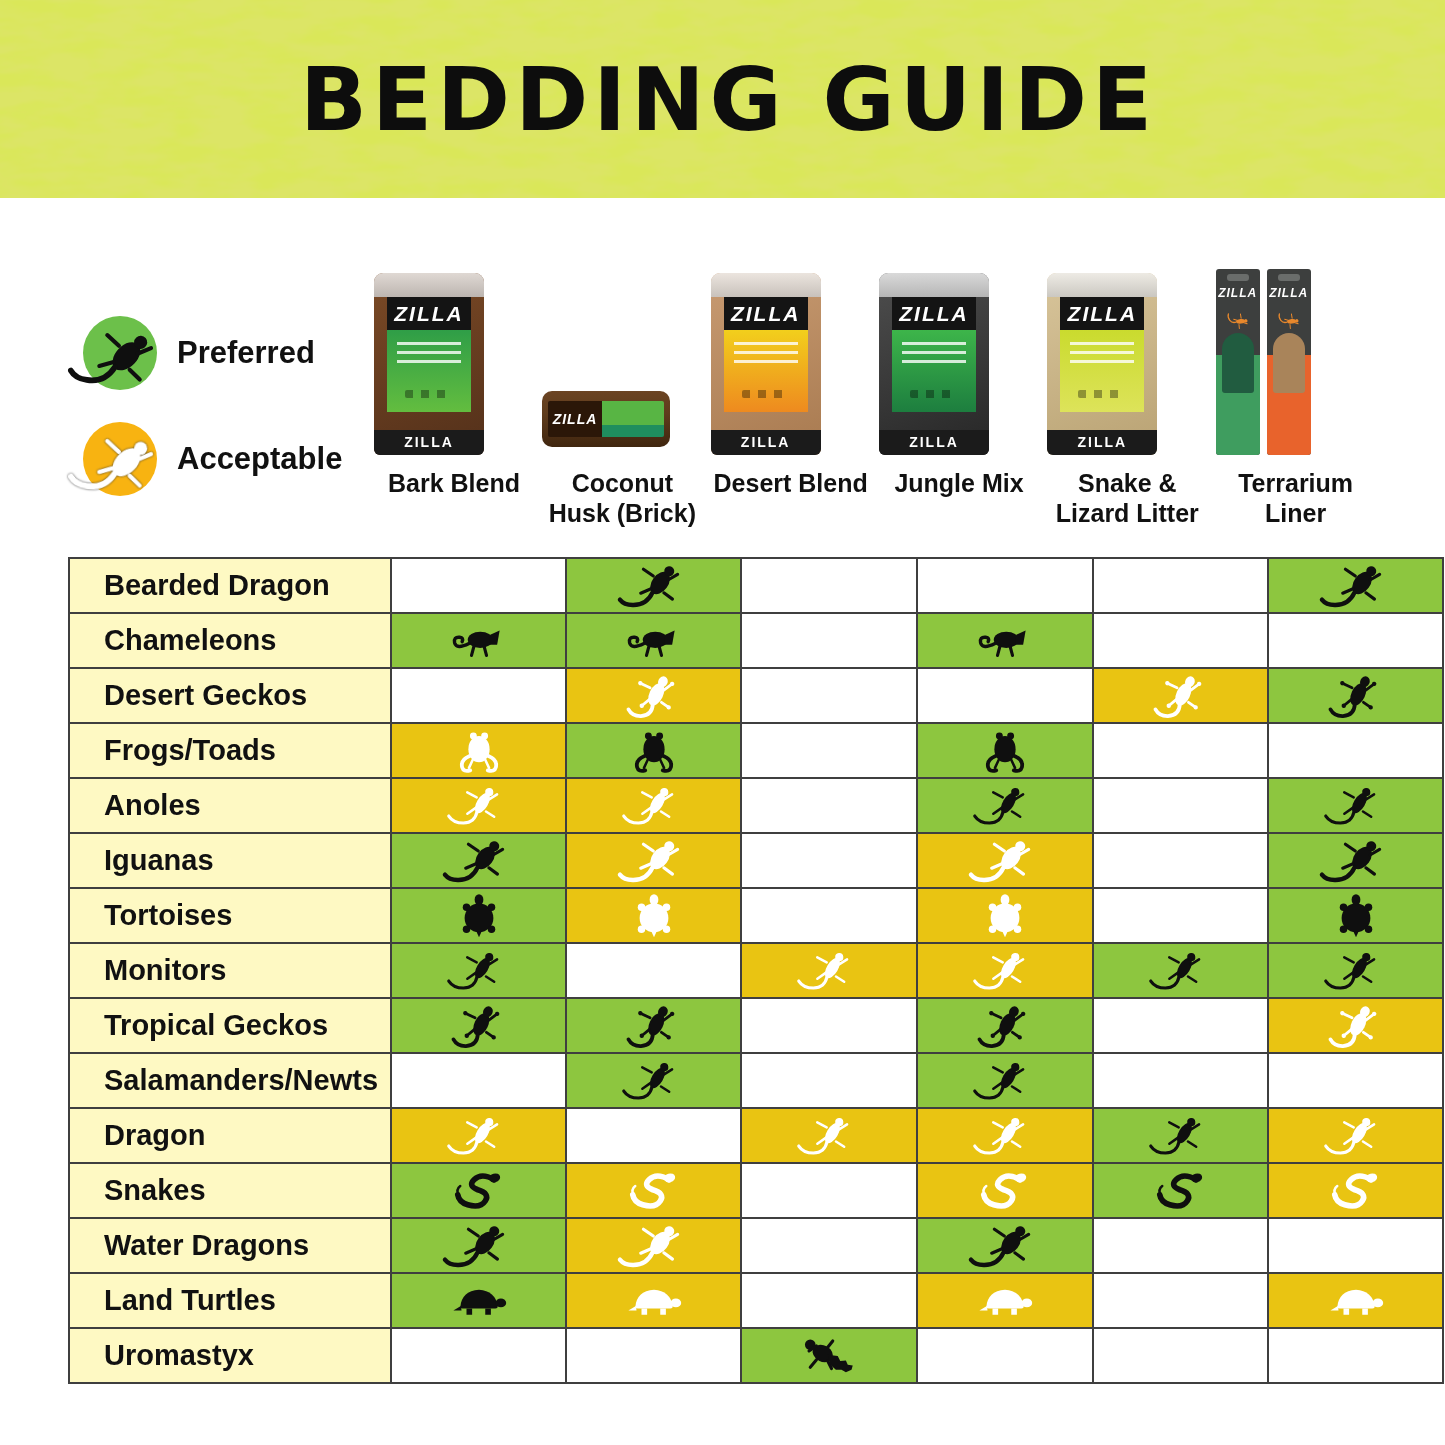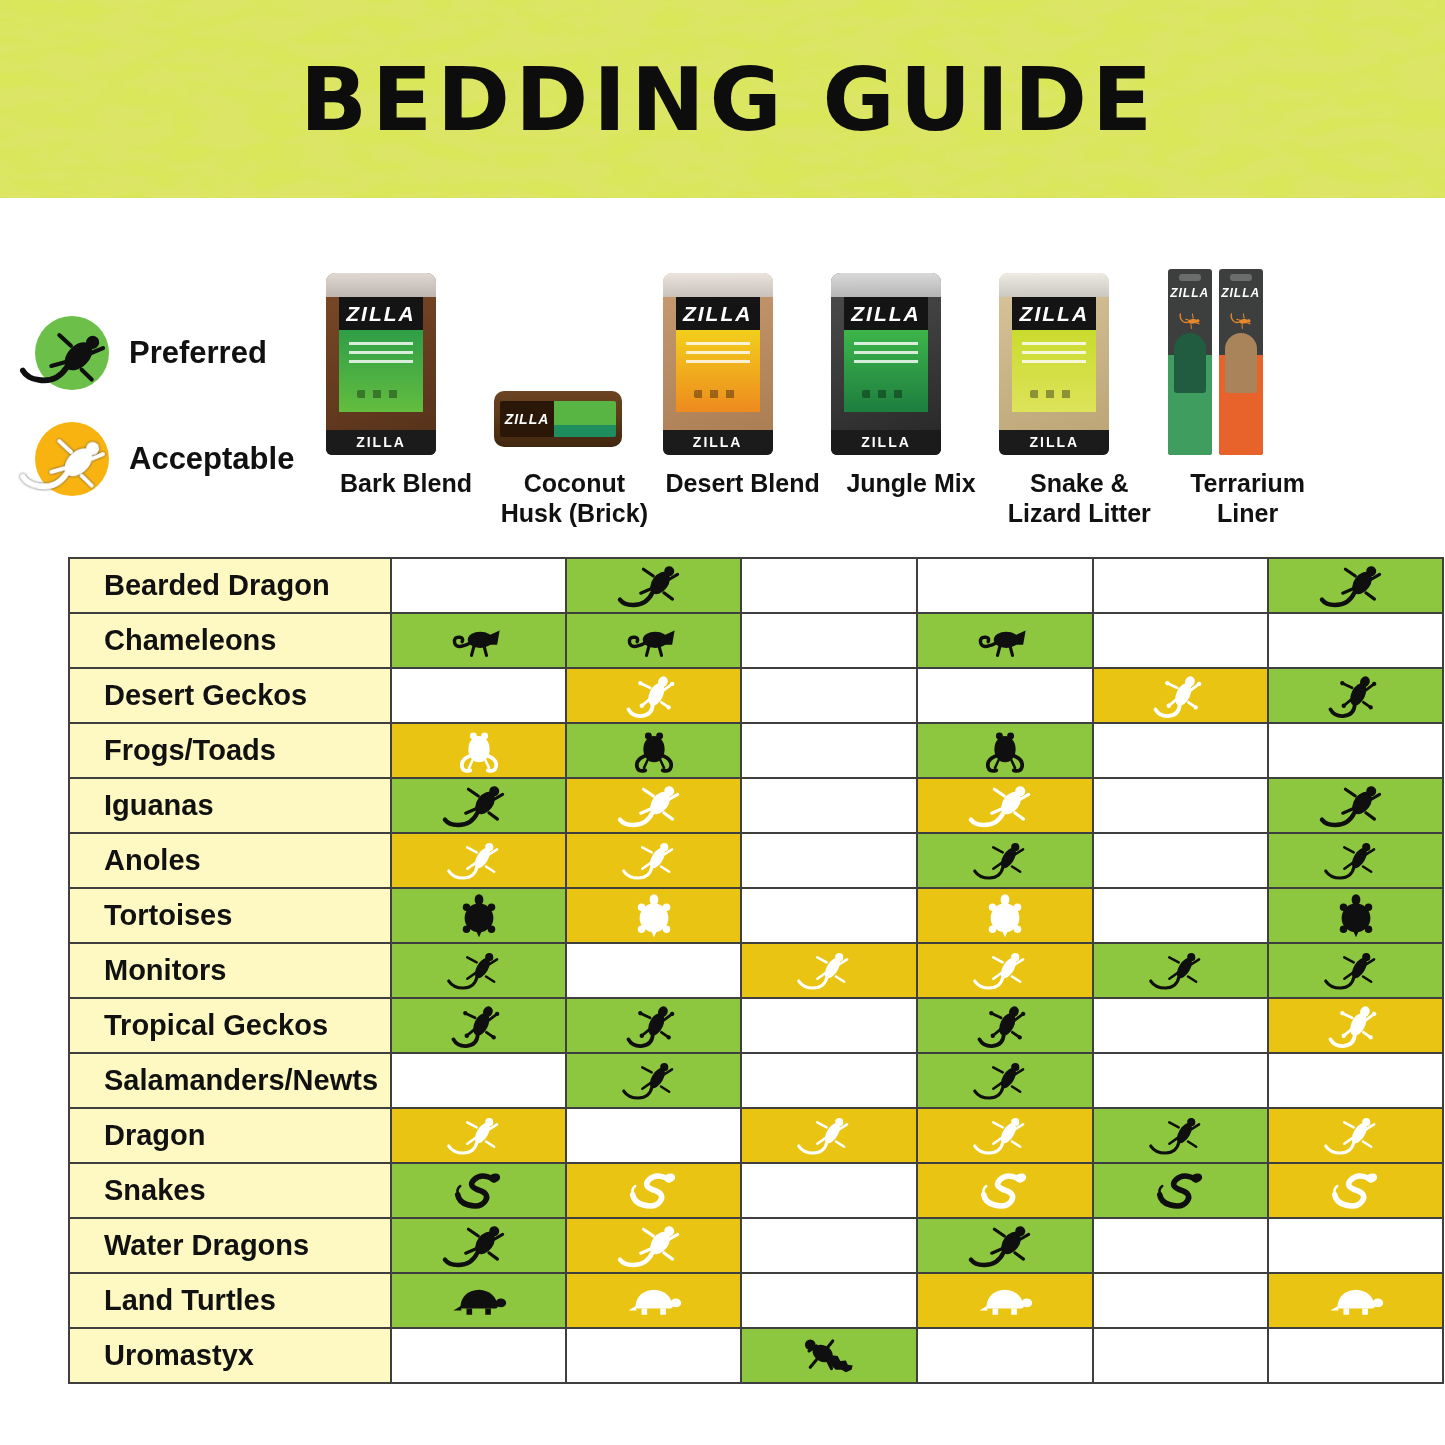--- a/index.html
+++ b/index.html
@@ -10,21 +10,21 @@
   
   .banner{position:relative;height:198px;overflow:hidden;padding-left:12px;}
   .banner-tex{position:absolute;left:0;top:0;width:1445px;height:198px;display:block;}
   .banner h1{
     position:relative;margin:0;height:198px;display:flex;align-items:center;justify-content:center;
     font-size:88px;font-weight:bold;letter-spacing:5px;color:#0d0d0d;
     font-family:"DejaVu Sans","Liberation Sans",sans-serif;
   }
   
   .top{display:flex;height:359px;}
-  .legend{width:330px;box-sizing:border-box;padding:118px 0 0 35px;}
+  .legend{width:330px;box-sizing:border-box;padding:118px 0 0 35px;margin-left:48px;}
   .legend-item{display:flex;align-items:center;gap:20px;margin-bottom:32px;}
   .legend-dot{width:74px;height:74px;border-radius:50%;position:relative;flex:0 0 auto;}
   .legend-dot.green{background:var(--legend-preferred,#6cc04a);}
   .legend-dot.yellow{background:var(--legend-acceptable,#f8b311);}
   .legend-liz{position:absolute;left:-28px;top:10px;width:126px;height:66px;transform:rotate(4deg);}
   .legend-liz.black{color:#0f0f0f;}
   .legend-liz.white{color:#ffffff;filter:drop-shadow(0 0 1px rgba(40,40,40,.9));}
   .legend-label{font-size:31px;font-weight:bold;white-space:nowrap;}
   
   .products{flex:0 0 1010px;display:flex;box-sizing:border-box;padding-bottom:26px;align-items:flex-end;margin-left:-4px;}
@@ -325,51 +325,51 @@
             <use href="#sym-frog"></use>
           </svg></td>
         <td class="cell none"></td>
         <td class="cell preferred"><svg class="cell-icon sym-frog icon-black" viewBox="0 0 120 80">
             <use href="#sym-frog"></use>
           </svg></td>
         <td class="cell none"></td>
         <td class="cell none"></td>
       </tr>
       <tr>
+      <th>Anoles</th>
+        <td class="cell acceptable"><svg class="cell-icon sym-slender icon-white" viewBox="0 0 120 80">
+            <use href="#sym-slender"></use>
+          </svg></td>
+        <td class="cell acceptable"><svg class="cell-icon sym-slender icon-white" viewBox="0 0 120 80">
+            <use href="#sym-slender"></use>
+          </svg></td>
+        <td class="cell none"></td>
+        <td class="cell preferred"><svg class="cell-icon sym-slender icon-black" viewBox="0 0 120 80">
+            <use href="#sym-slender"></use>
+          </svg></td>
+        <td class="cell none"></td>
+        <td class="cell preferred"><svg class="cell-icon sym-slender icon-black" viewBox="0 0 120 80">
+            <use href="#sym-slender"></use>
+          </svg></td>
+      </tr>
+      <tr>
       <th>Iguanas</th>
         <td class="cell preferred"><svg class="cell-icon sym-lizard icon-black" viewBox="0 0 120 80">
             <use href="#sym-lizard"></use>
           </svg></td>
         <td class="cell acceptable"><svg class="cell-icon sym-lizard icon-white" viewBox="0 0 120 80">
             <use href="#sym-lizard"></use>
           </svg></td>
         <td class="cell none"></td>
         <td class="cell acceptable"><svg class="cell-icon sym-lizard icon-white" viewBox="0 0 120 80">
             <use href="#sym-lizard"></use>
           </svg></td>
         <td class="cell none"></td>
         <td class="cell preferred"><svg class="cell-icon sym-lizard icon-black" viewBox="0 0 120 80">
             <use href="#sym-lizard"></use>
-          </svg></td>
-      </tr>
-      <tr>
-      <th>Anoles</th>
-        <td class="cell acceptable"><svg class="cell-icon sym-slender icon-white" viewBox="0 0 120 80">
-            <use href="#sym-slender"></use>
-          </svg></td>
-        <td class="cell acceptable"><svg class="cell-icon sym-slender icon-white" viewBox="0 0 120 80">
-            <use href="#sym-slender"></use>
-          </svg></td>
-        <td class="cell none"></td>
-        <td class="cell preferred"><svg class="cell-icon sym-slender icon-black" viewBox="0 0 120 80">
-            <use href="#sym-slender"></use>
-          </svg></td>
-        <td class="cell none"></td>
-        <td class="cell preferred"><svg class="cell-icon sym-slender icon-black" viewBox="0 0 120 80">
-            <use href="#sym-slender"></use>
           </svg></td>
       </tr>
       <tr>
       <th>Tortoises</th>
         <td class="cell preferred"><svg class="cell-icon sym-tortoise icon-black" viewBox="0 0 120 80">
             <use href="#sym-tortoise"></use>
           </svg></td>
         <td class="cell acceptable"><svg class="cell-icon sym-tortoise icon-white" viewBox="0 0 120 80">
             <use href="#sym-tortoise"></use>
           </svg></td>

